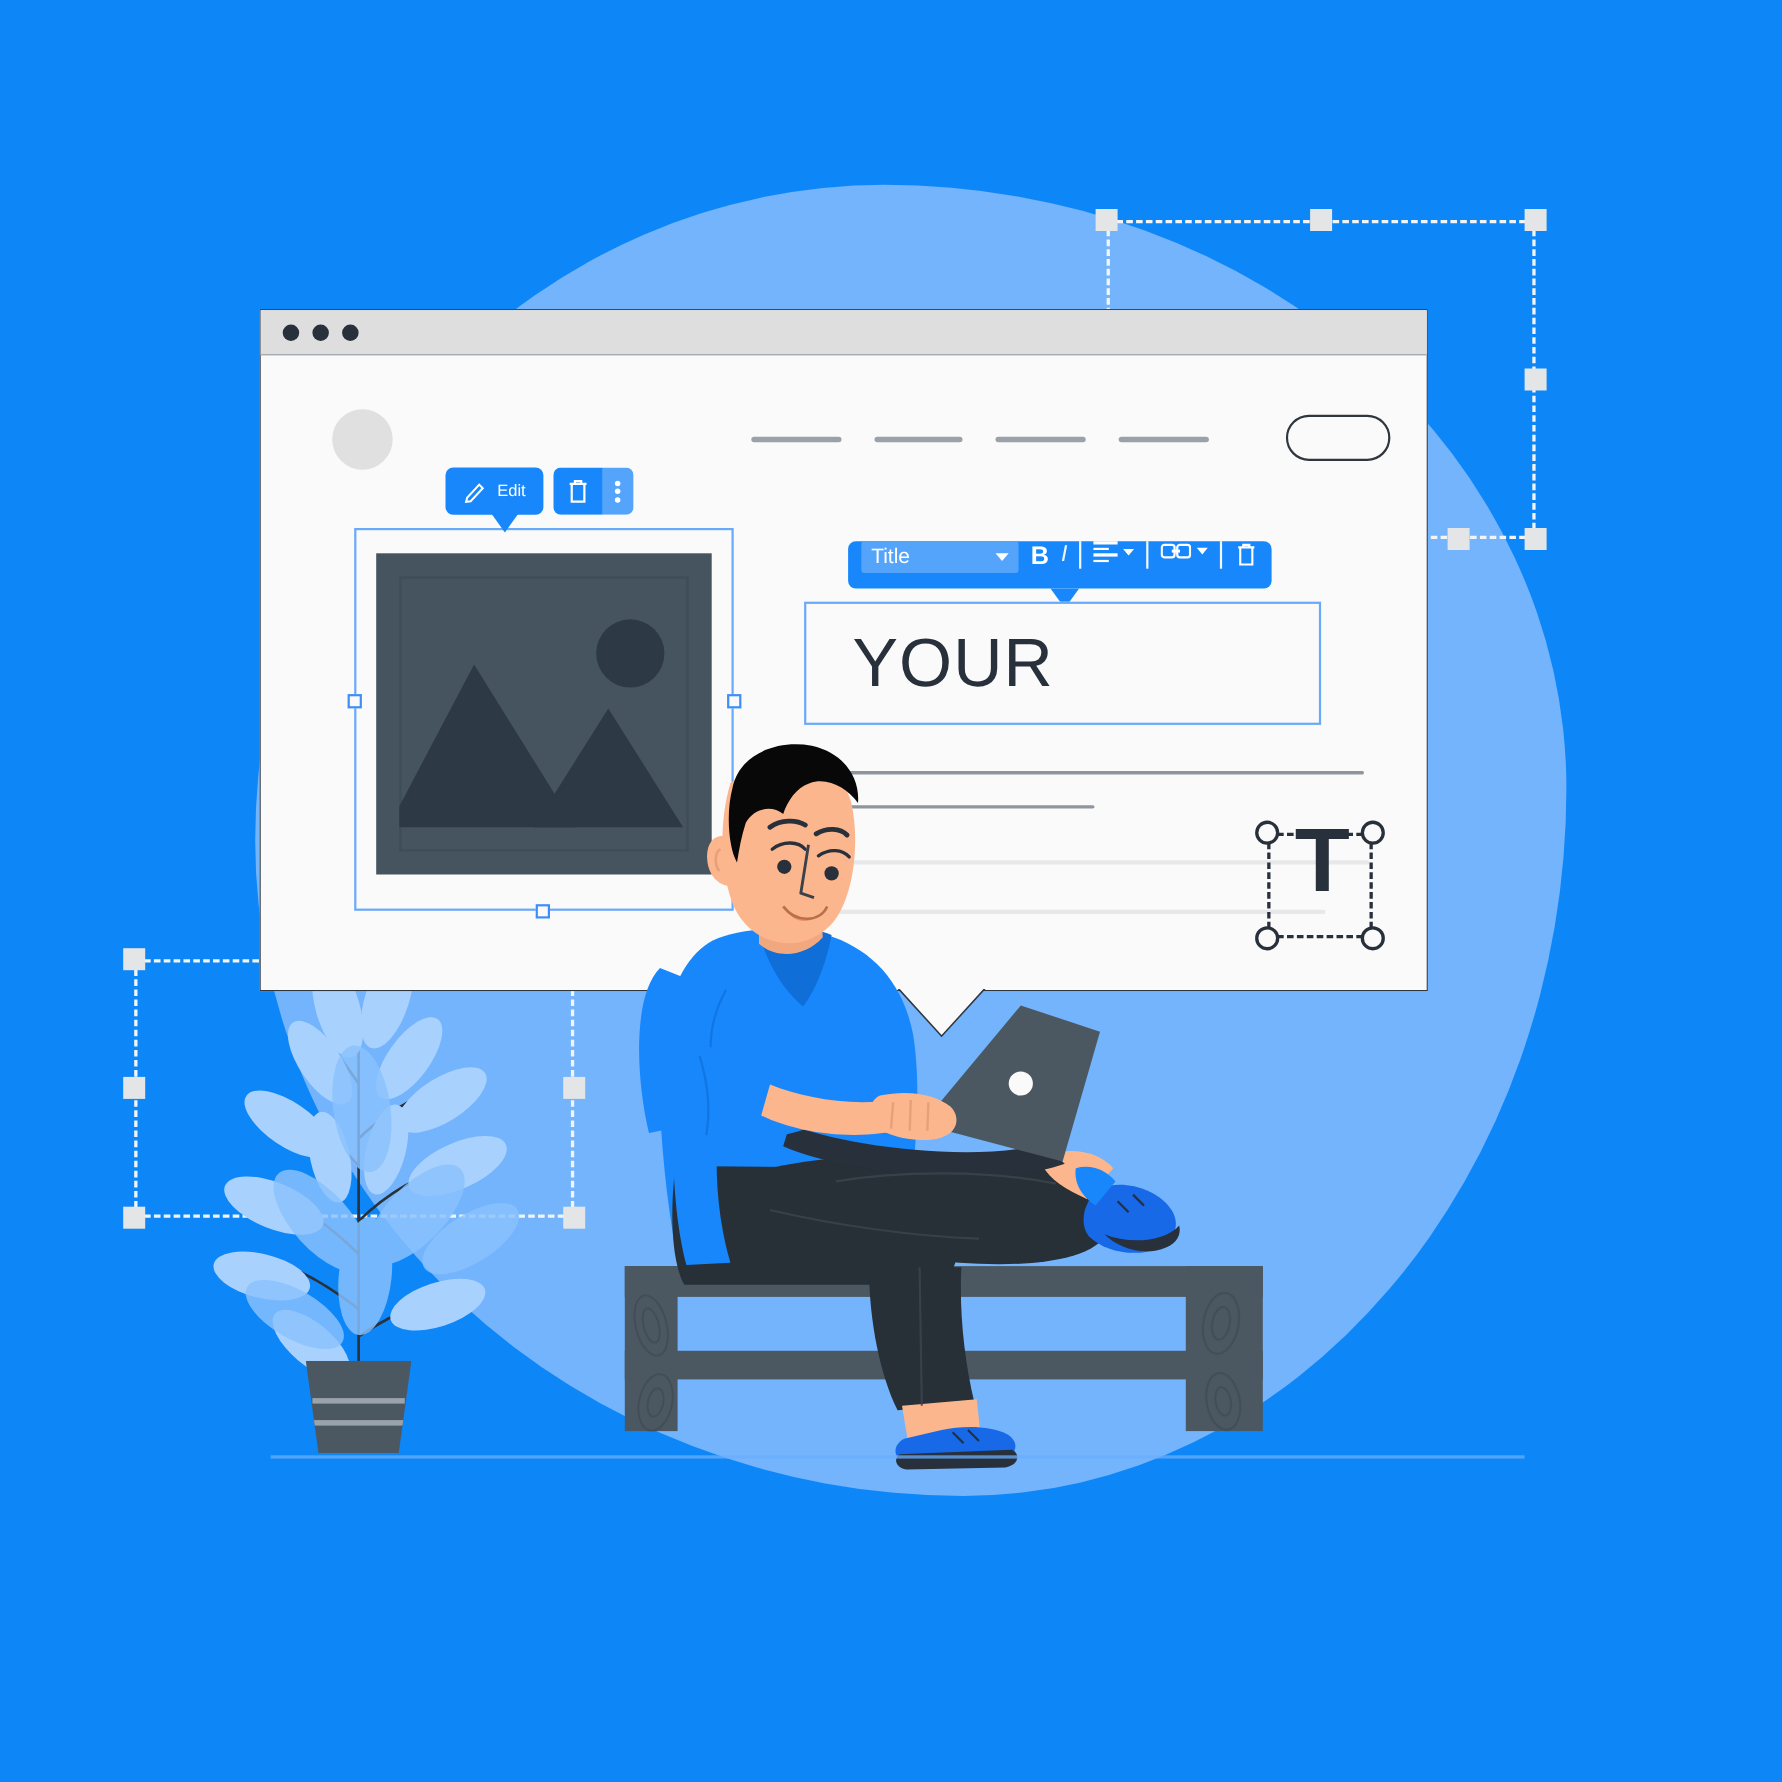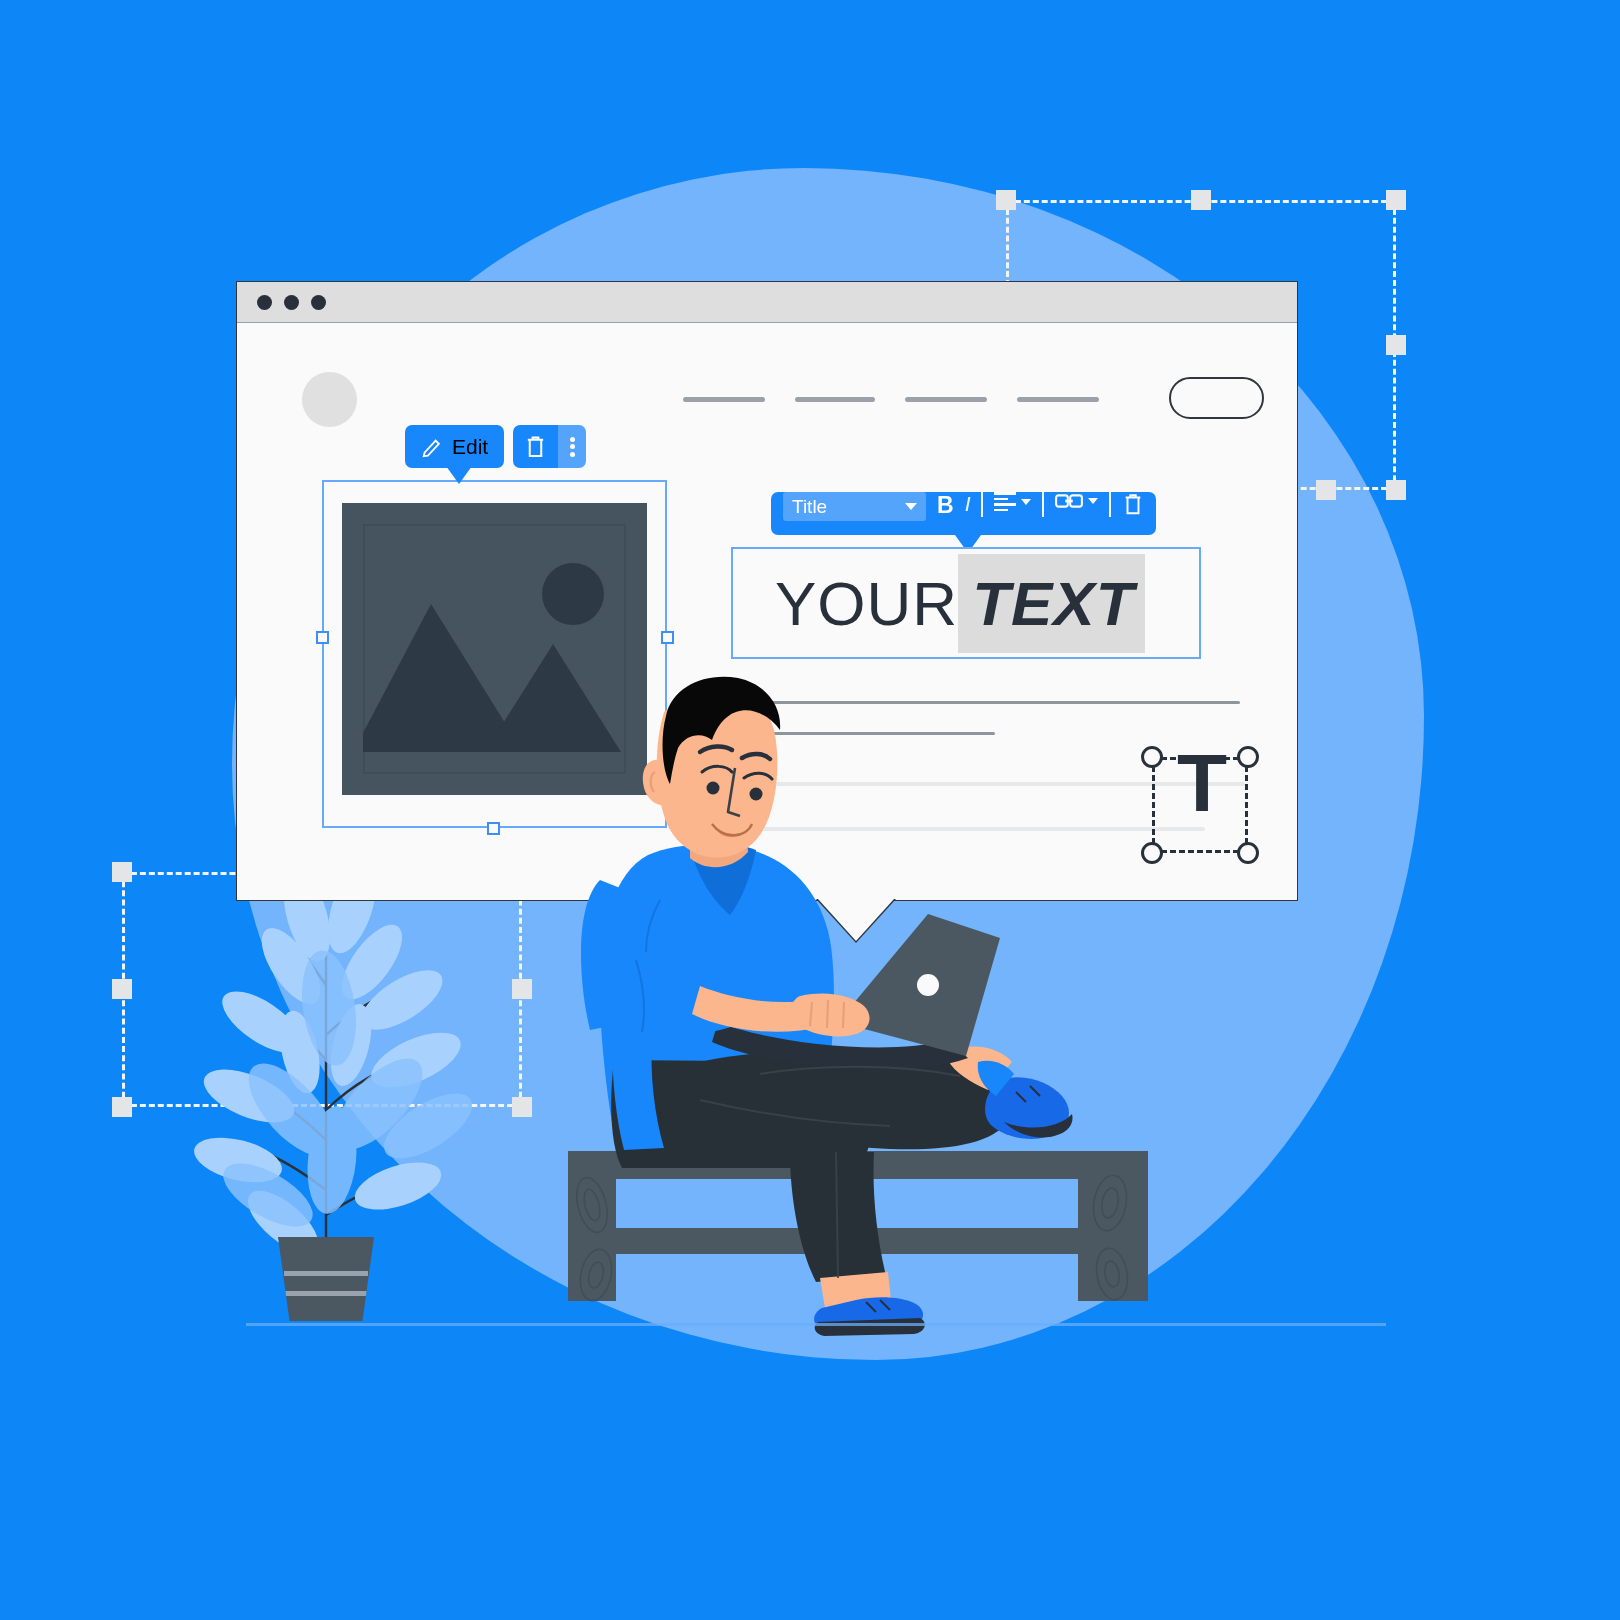--- a/index.html
+++ b/index.html
@@ -70,21 +70,21 @@
     left:21px;top:21px;right:21px;bottom:21px;border:2px solid #3f4d58;box-sizing:border-box;
   }
   .img-sun{
     left:200px;top:60px;width:62px;height:62px;border-radius:50%;background:#2d3a45;
   }
 
   
   .edit-toolbar{left:405px;top:425px;height:43px;display:flex;align-items:stretch;gap:9px;}
   .edit-btn{
     background:#1787fb;border-radius:7px;display:flex;align-items:center;gap:9px;
-    padding:0 16px;color:#000000;font-size:21px;
+    padding:0 16px;color:#ffffff;font-size:15px;
   }
   .del-group{display:flex;border-radius:7px;overflow:hidden;}
   .del-btn{background:#1787fb;display:flex;align-items:center;padding:0 11px;}
   .kebab-btn{background:#55a4fc;display:flex;align-items:center;justify-content:center;width:28px;}
   .kebab-dot{width:5px;height:5px;border-radius:50%;background:#fff;margin:2.5px 0;}
   .edit-tail{
     left:446px;top:466px;width:0;height:0;
     border-left:13px solid transparent;border-right:13px solid transparent;
     border-top:18px solid #1787fb;
   }
@@ -312,21 +312,20 @@
     <div class="tb-sep"></div>
     <div class="tb-btn">
       <svg width="22" height="24" viewBox="0 0 24 26">
         <path d="M4 6 H20 M9 6 V3.5 H15 V6 M6 6 V23 H18 V6" fill="none" stroke="#fff" stroke-width="2.1"></path>
       </svg>
     </div>
   </div>
 
   <div class="abs text-box">
     <span class="your-word">YOUR</span>
-    <span class="text-word">TEXT</span>
   </div>
 
   <div class="abs t-dash" style="left:1152px;top:757px;width:96px;height:96px;"></div>
   <div class="abs t-handle" style="left:1141px;top:746px;"></div>
   <div class="abs t-handle" style="left:1237px;top:746px;"></div>
   <div class="abs t-handle" style="left:1141px;top:842px;"></div>
   <div class="abs t-handle" style="left:1237px;top:842px;"></div>
   <div class="abs t-letter" style="left:1177px;top:742px;line-height:1;">T</div>
 
   <div class="abs bench-plank" style="left:568px;top:1151px;width:580px;height:28px;"></div>

